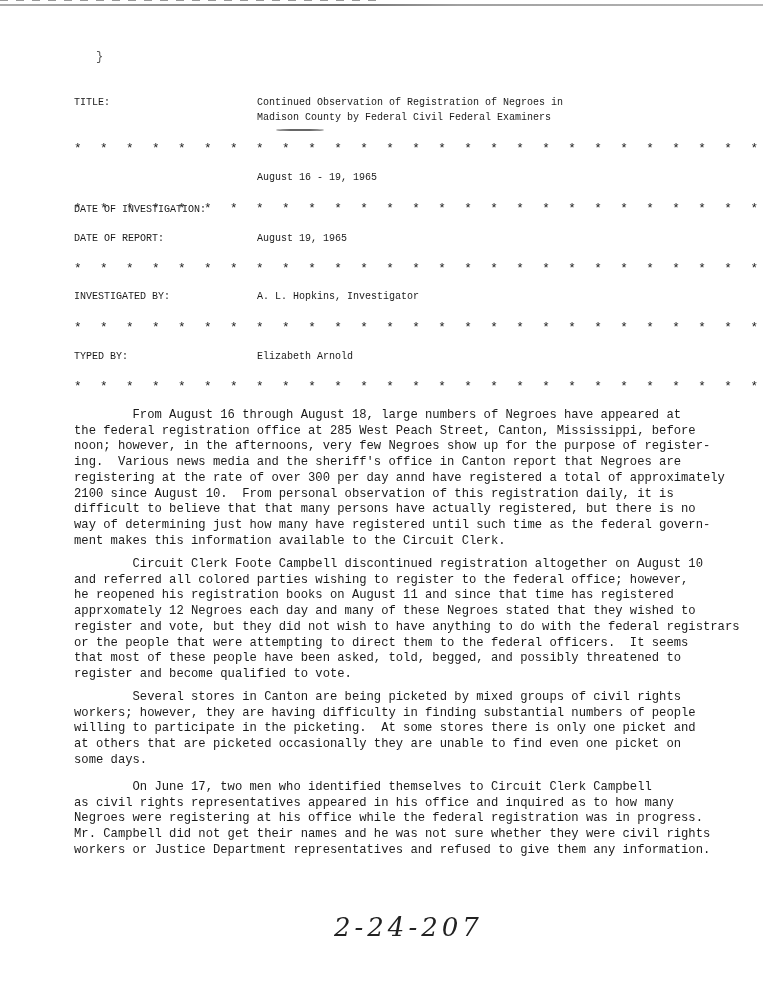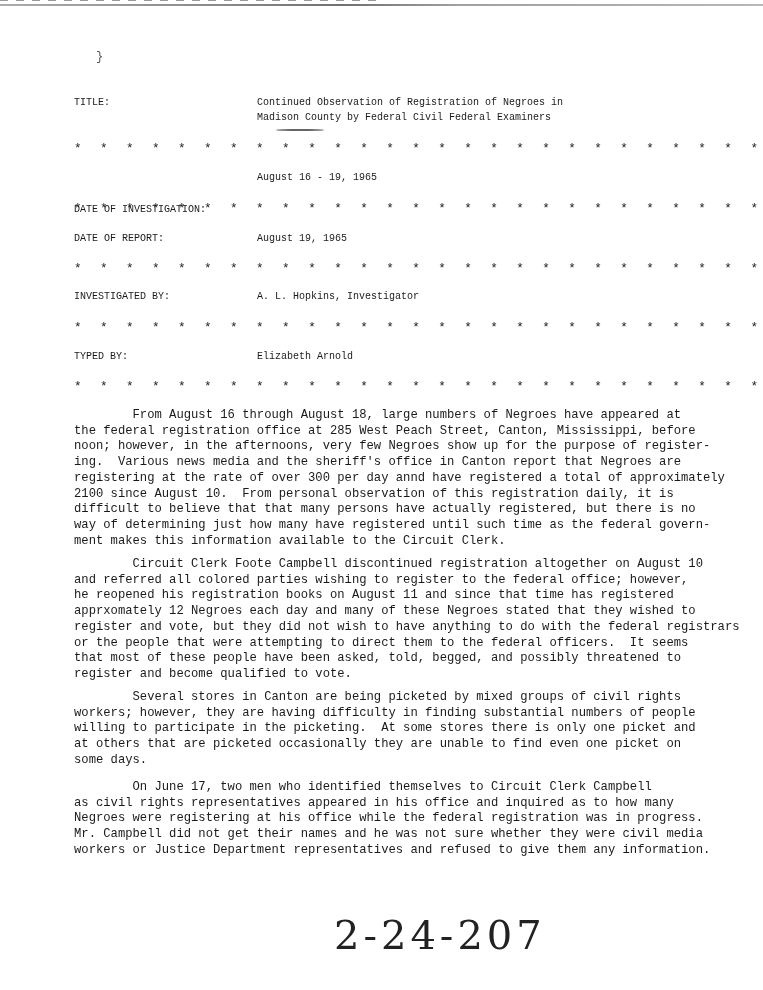--- a/index.html
+++ b/index.html
@@ -25,21 +25,21 @@
       letter-spacing: 5.45px; color: #222;
     }
     .para { position: absolute; left: 74px; font-size: 12.2px; line-height: 15.7px; }
     .para .ln { white-space: pre; display: block; }
     .underline-mark {
       position: absolute; left: 276px; top: 129px; width: 48px; height: 2px;
       background: #666; border-radius: 50%;
     }
     .handwritten {
       position: absolute; left: 334px; top: 912px;
-      font-family: "DejaVu Serif", serif; font-size: 40px;
+      font-family: "DejaVu Serif", serif; font-style: italic; font-size: 26px;
       letter-spacing: 4px; color: #222;
     }
   </style>
 </head>
 <body>
 
 <div class="scan-dash"></div>
 <div class="scan-edge"></div>
 <div class="mark" style="left:96px; top:50px;">}</div>
 
@@ -98,17 +98,17 @@
   <span class="ln">workers; however, they are having difficulty in finding substantial numbers of people</span>
   <span class="ln">willing to participate in the picketing.  At some stores there is only one picket and</span>
   <span class="ln">at others that are picketed occasionally they are unable to find even one picket on</span>
   <span class="ln">some days.</span>
 </div>
 
 <div class="para" style="top:780px;">
   <span class="ln">        On June 17, two men who identified themselves to Circuit Clerk Campbell</span>
   <span class="ln">as civil rights representatives appeared in his office and inquired as to how many</span>
   <span class="ln">Negroes were registering at his office while the federal registration was in progress.</span>
-  <span class="ln">Mr. Campbell did not get their names and he was not sure whether they were civil media</span>
+  <span class="ln">Mr. Campbell did not get their names and he was not sure whether they were civil rights</span>
   <span class="ln">workers or Justice Department representatives and refused to give them any information.</span>
 </div>
 
 <div class="handwritten">2-24-207</div>
 
 </body></html>

